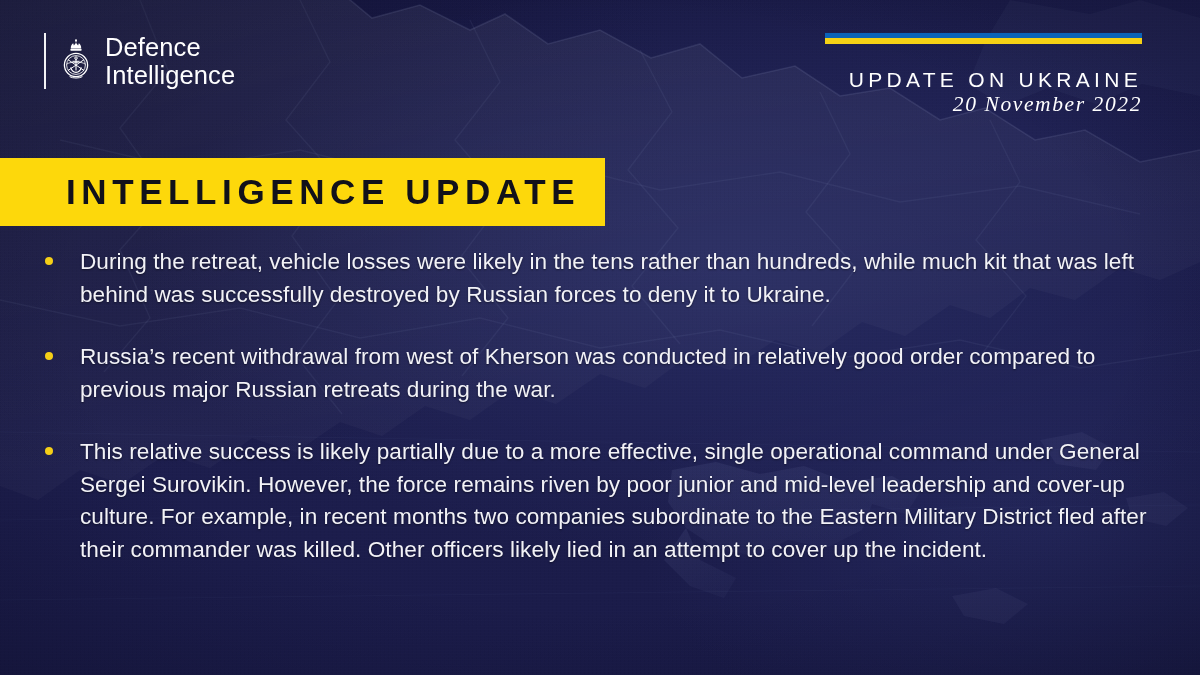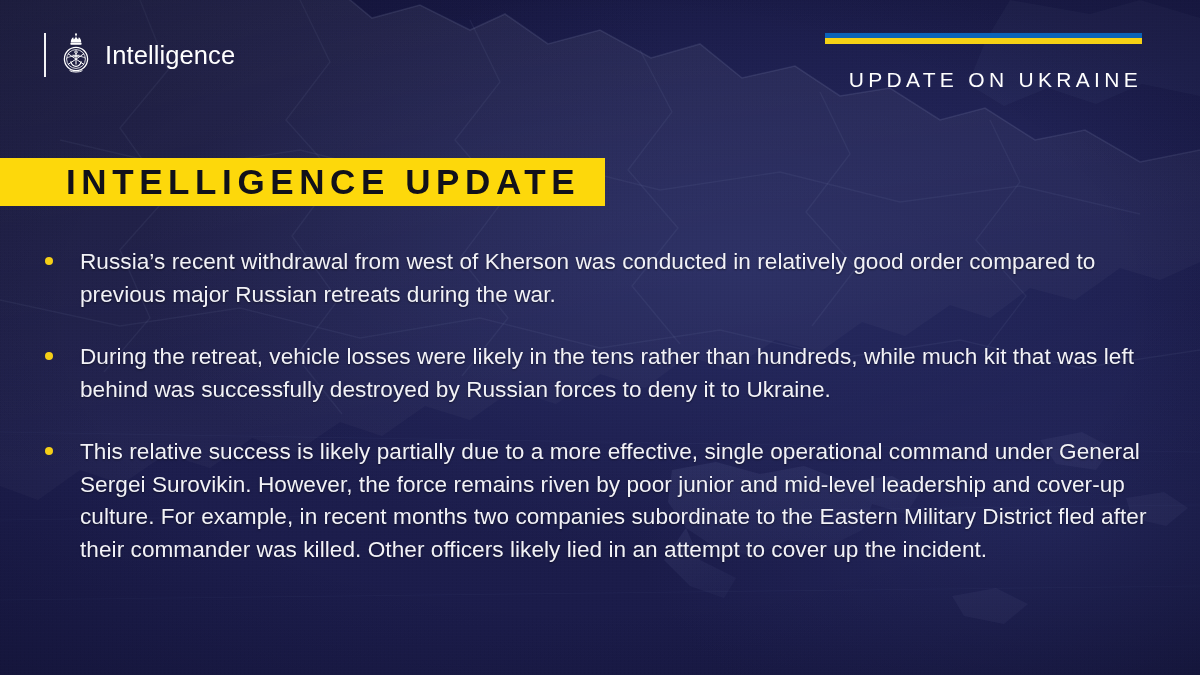--- a/index.html
+++ b/index.html
@@ -56,21 +56,21 @@
   }
   #update-date {
     color:#fff; font-size:21.5px; letter-spacing:1.6px;
     font-family:"Liberation Serif", serif; font-style:italic;
     white-space:nowrap;
   }
 
   
   #banner {
     position:absolute; left:0; top:158px;
-    width:605px; height:48px;
+    width:605px; height:68px;
     background:#fdd80b; display:flex; align-items:center;
   }
   #banner-text {
     color:#11111a; font-size:35px; font-weight:700;
     letter-spacing:5.6px; padding-left:66px; white-space:nowrap;
   }
 
   
   #bullets { position:absolute; left:0; right:0; top:246px; padding:0 30px 0 0; }
   .bullet { position:relative; padding-left:80px; margin-bottom:30px; }
@@ -189,47 +189,49 @@
 
           <path d="M7.6 25.2 C10.4 23.4 13.4 23 17 23.6" stroke-width=".8"></path>
           <path d="M26.4 25.2 C23.6 23.4 20.6 23 17 23.6" stroke-width=".8"></path>
 
           <path d="M10.6 37.6 C13.4 39.5 20.6 39.5 23.4 37.6" stroke-width="1"></path>
         </g>
       </svg>
     </div>
 
     <div id="brand-text">
+      <div class="brand-line">Defence</div>
       <div class="brand-line">Intelligence</div>
     </div>
   </div>
 
   <div id="update-block">
     <div id="flag-bar">
       <div id="flag-blue"></div>
       <div id="flag-yellow"></div>
     </div>
     <div id="update-title">UPDATE ON UKRAINE</div>
+    <div id="update-date">20 November 2022</div>
   </div>
 </div>
 
 <div id="banner">
   <div id="banner-text">INTELLIGENCE UPDATE</div>
 </div>
 
 <div id="bullets">
+
+  <div class="bullet">
+    <span class="bullet-dot"></span>
+    <div class="bullet-text">During the retreat, vehicle losses were likely in the tens rather than hundreds, while much kit that was left behind was successfully destroyed by Russian forces to deny it to Ukraine.</div>
+  </div>
 
   <div class="bullet">
     <span class="bullet-dot"></span>
     <div class="bullet-text">Russia’s recent withdrawal from west of Kherson was conducted in relatively good order compared to previous major Russian retreats during the war.</div>
   </div>
 
   <div class="bullet">
     <span class="bullet-dot"></span>
-    <div class="bullet-text">During the retreat, vehicle losses were likely in the tens rather than hundreds, while much kit that was left behind was successfully destroyed by Russian forces to deny it to Ukraine.</div>
-  </div>
-
-  <div class="bullet">
-    <span class="bullet-dot"></span>
     <div class="bullet-text">This relative success is likely partially due to a more effective, single operational command under General Sergei Surovikin. However, the force remains riven by poor junior and mid-level leadership and cover-up culture. For example, in recent months two companies subordinate to the Eastern Military District fled after their commander was killed. Other officers likely lied in an attempt to cover up the incident.</div>
   </div>
 
 </div>
 
 </body></html>

